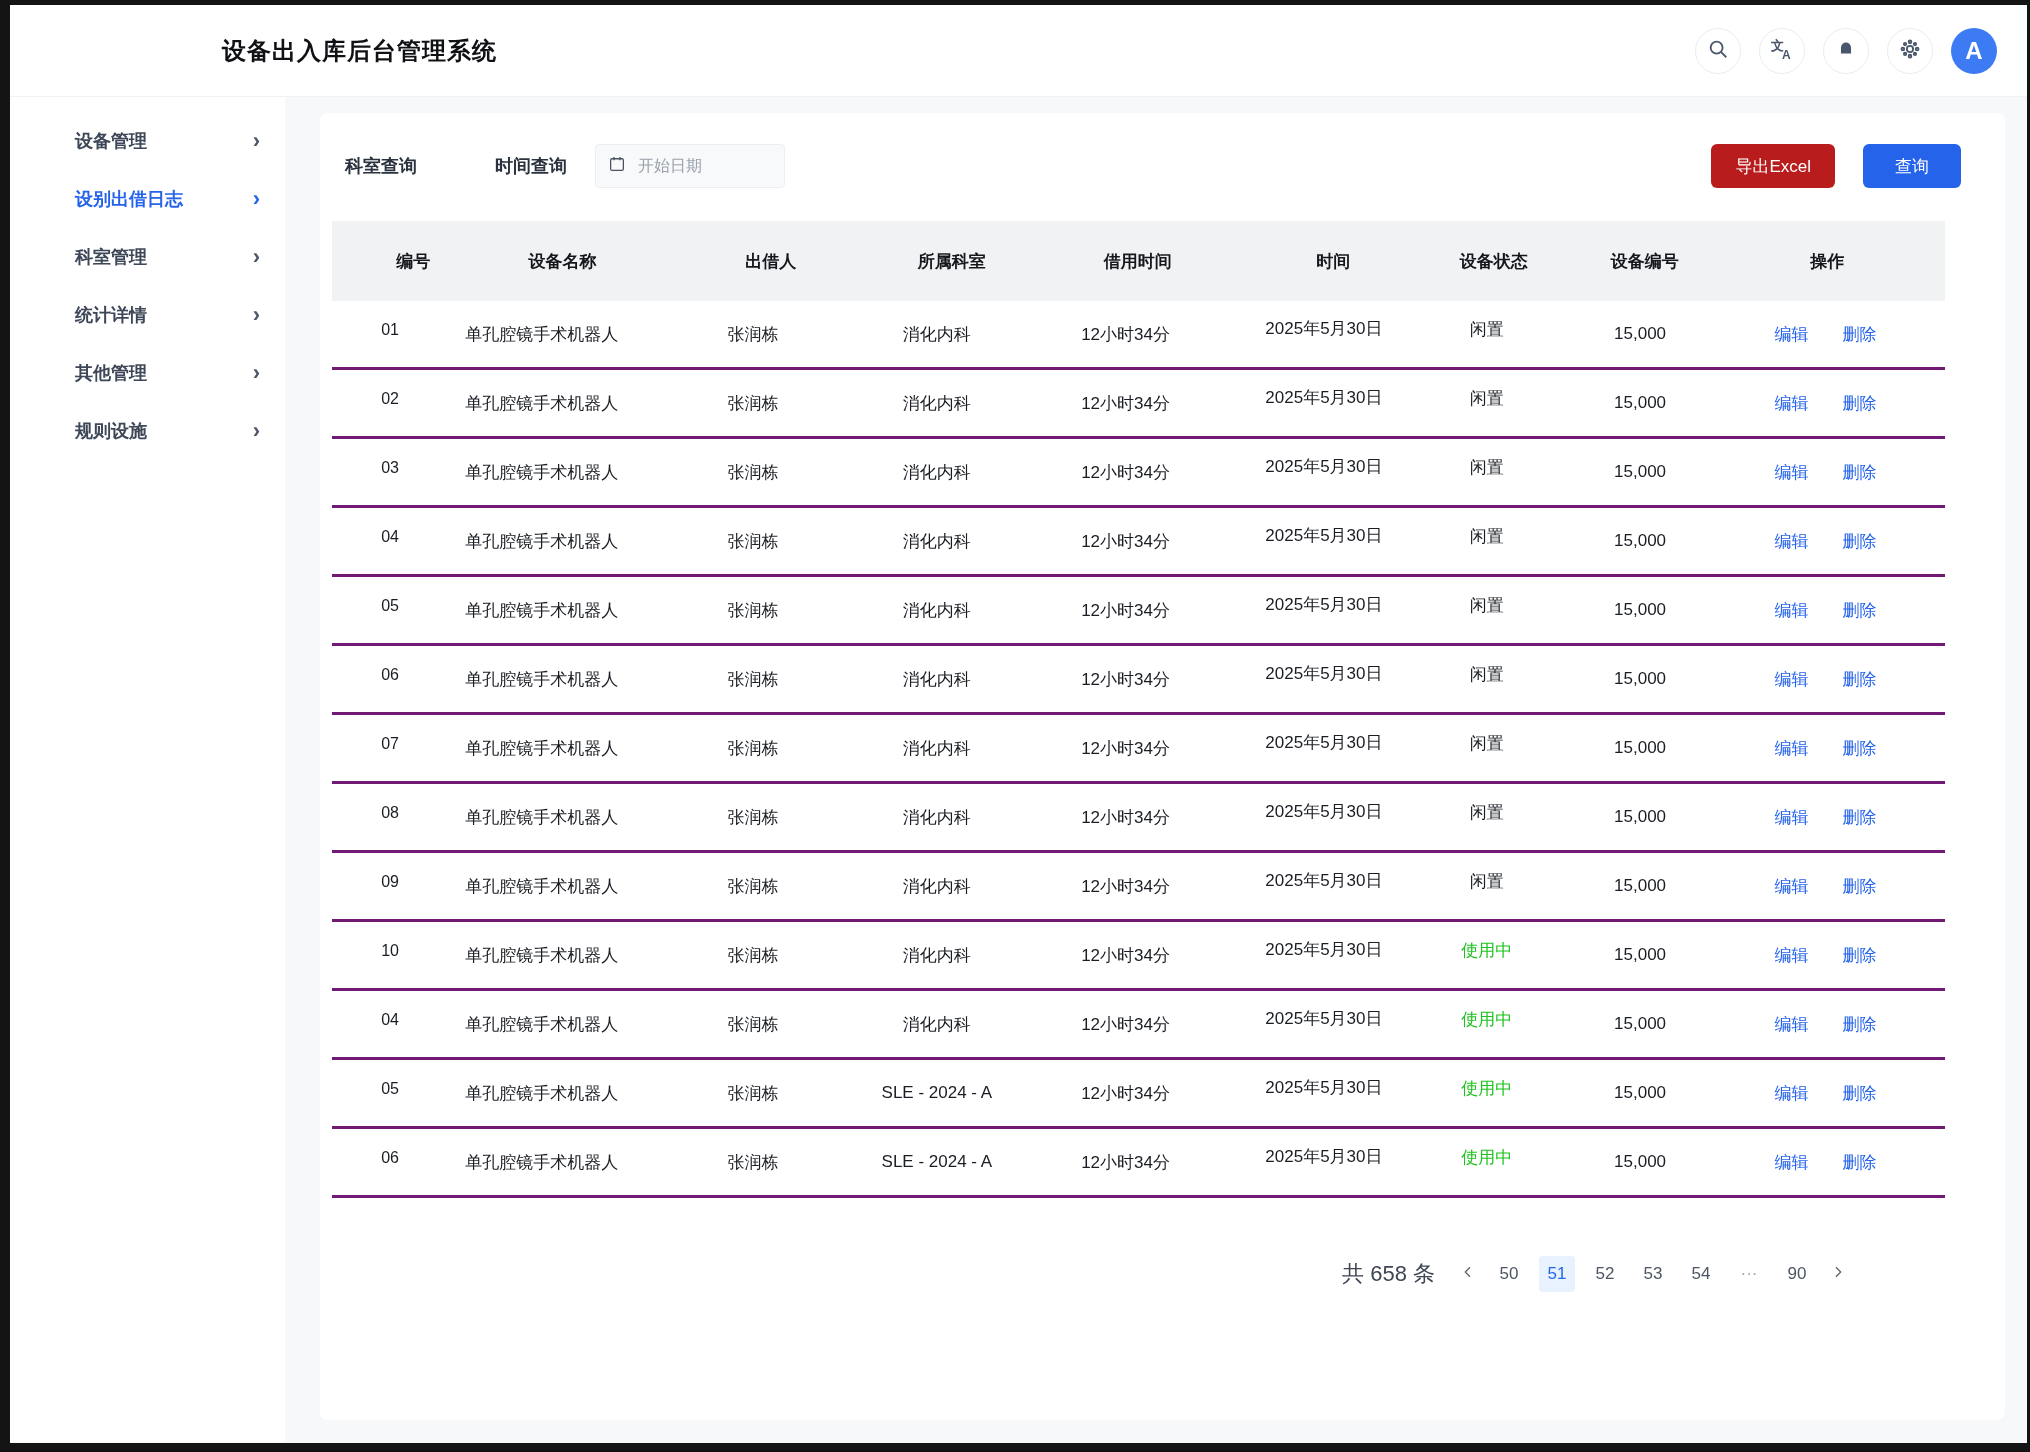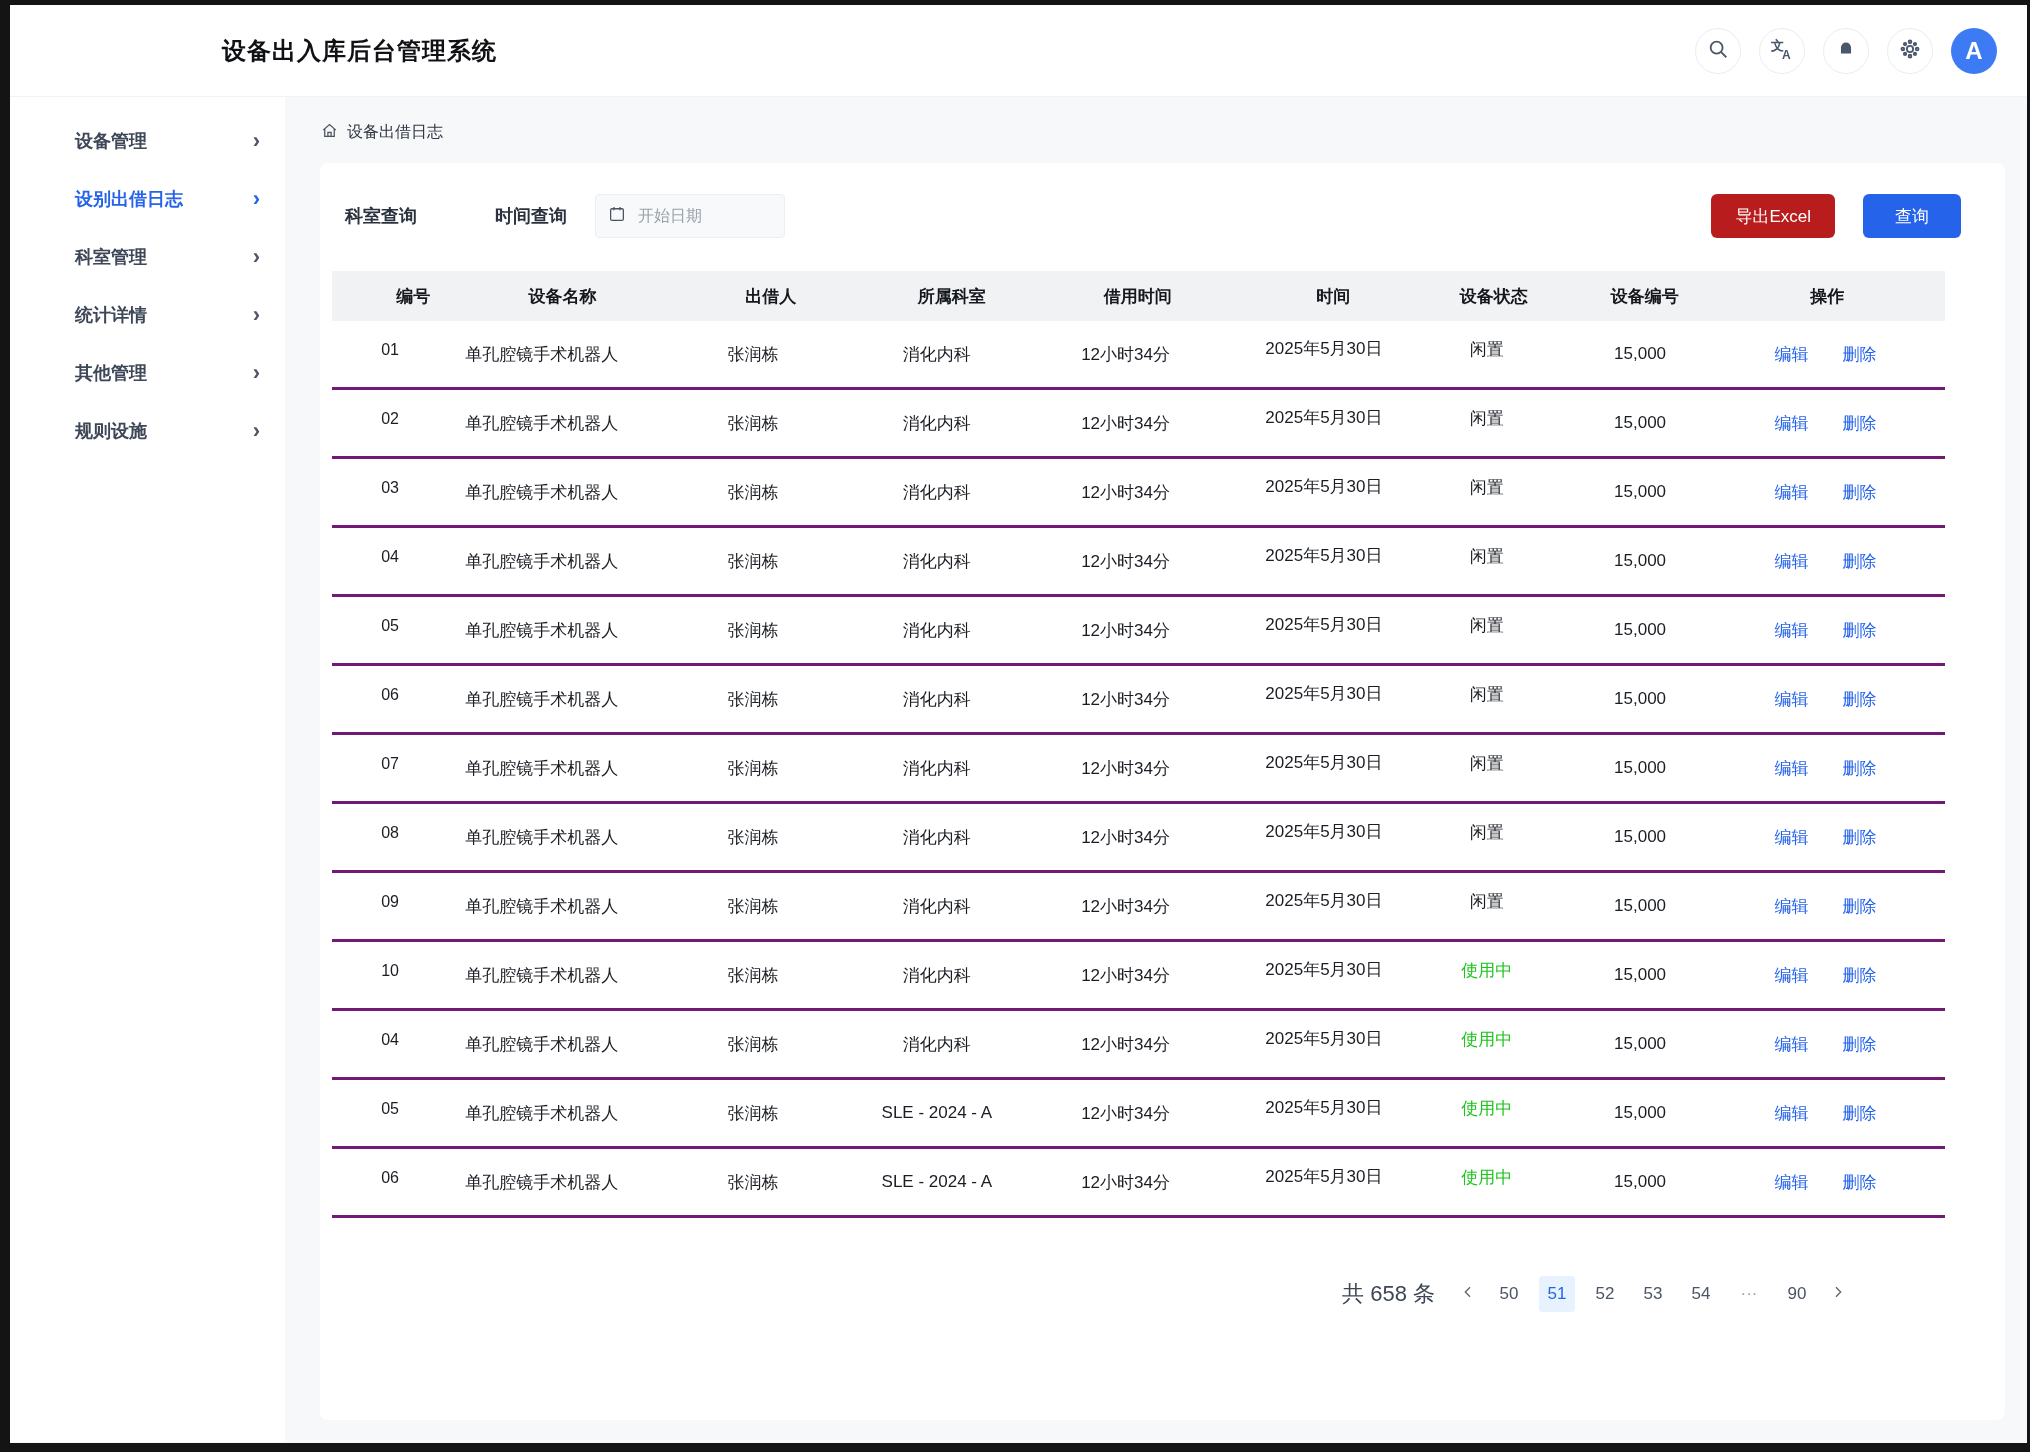--- a/index.html
+++ b/index.html
@@ -40,21 +40,21 @@
   .date-box { margin-left:28px; width:190px; height:44px; background:#f8f9fa; border:1px solid #edeef1; border-radius:4px; display:flex; align-items:center; padding:0 12px; gap:12px; cursor:pointer; }
   .date-box svg { stroke:#4a5260; fill:none; stroke-width:1.7; }
   .date-ph { font-size:16px; color:#9aa1ac; }
   .f-spacer { flex:1; }
   .btn { height:44px; padding:0 24px; border:none; border-radius:6px; color:#fff; font-size:17px; cursor:pointer; font-family:"Liberation Sans", sans-serif; }
   .btn-search { margin-left:28px; padding:0 32px; }
 
   
   .table { margin:32px 60px 0 12px; }
   .trow { display:grid; grid-template-columns:7.2% 11.6% 14.6% 8.2% 15.2% 9.4% 10.8% 8.2% 14.8%; align-items:center; }
-  .thead { height:50px; background:#f1f2f4;padding-left:24px; }
+  .thead { height:80px; background:#f1f2f4;padding-left:24px; }
   .thead .th { text-align:center; font-size:17px; font-weight:bold; color:#14171c; }
   .tr { height:69px; border-bottom:3px solid #701a75; }
   .td { text-align:center; font-size:17px; color:#1a1d23; }
   .td.c-id { font-size:16px; transform:translateY(-4px); }
   .td.c-date { transform:translateY(-6px); }
   .td.c-status { transform:translateY(-5px); }
   .st-active { color:#1ec41e; }
   .td.c-ops { display:flex; justify-content:center; gap:34px; }
   .op-link { color:#2563eb; font-size:17px; cursor:pointer; text-decoration:none; }
 
@@ -140,30 +140,20 @@
           <span class="lbl">其他管理</span>
           <span class="chev">›</span>
         </div>
         <div class="side-item">
           <span class="lbl">规则设施</span>
           <span class="chev">›</span>
         </div>
       </div>
 
     <div class="main">
-      <div class="breadcrumb">
-        <span>
-          <svg width="19" height="19" viewBox="0 0 24 24">
-              <path d="M4 11.5 L12 4.5 L20 11.5"></path>
-              <path d="M6 10 V19.5 H18 V10"></path>
-              <path d="M10 19.5 v-5 h4 v5"></path>
-            </svg>
-        </span>
-        <span class="bc-label">设备出借日志</span>
-      </div>
 
       <div class="card">
 
         <div class="filter-row">
           <span class="f-label">科室查询</span>
           <span class="f-label time-label">时间查询</span>
           <div class="date-box">
             <span>
               <svg width="18" height="18" viewBox="0 0 24 24">
                   <rect x="3.5" y="5" width="17" height="15.5" rx="2"></rect>

